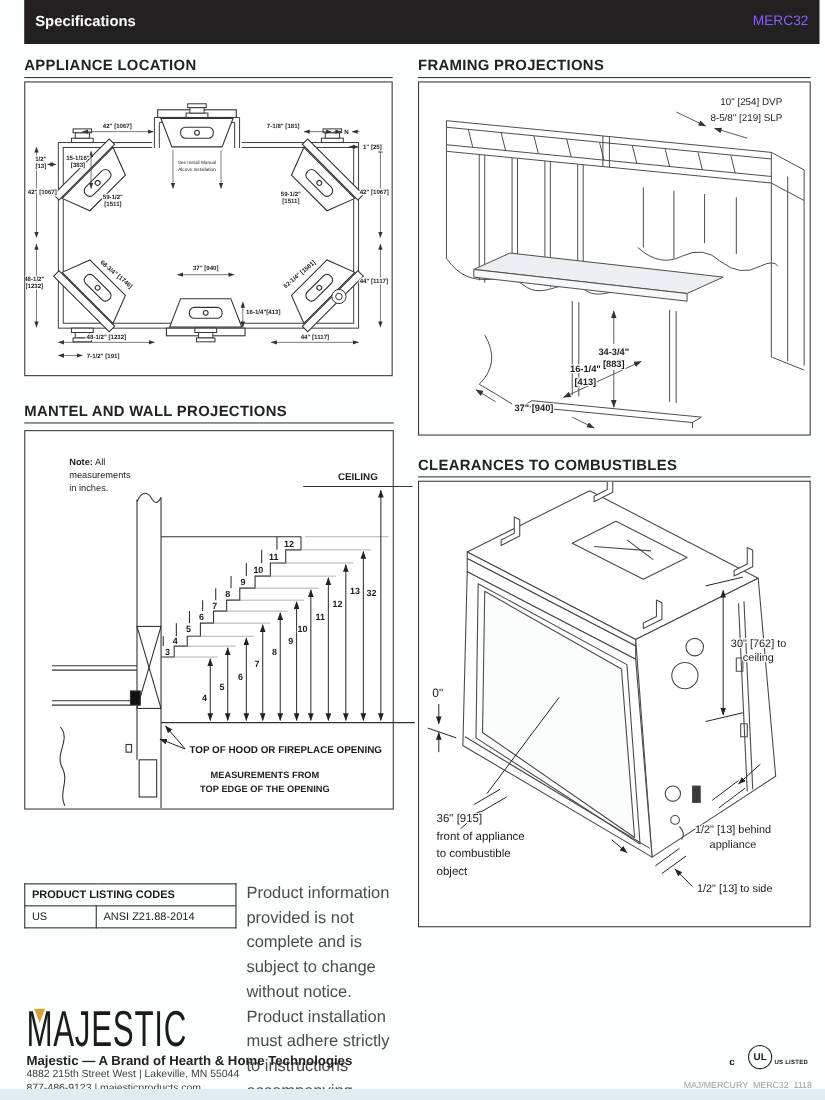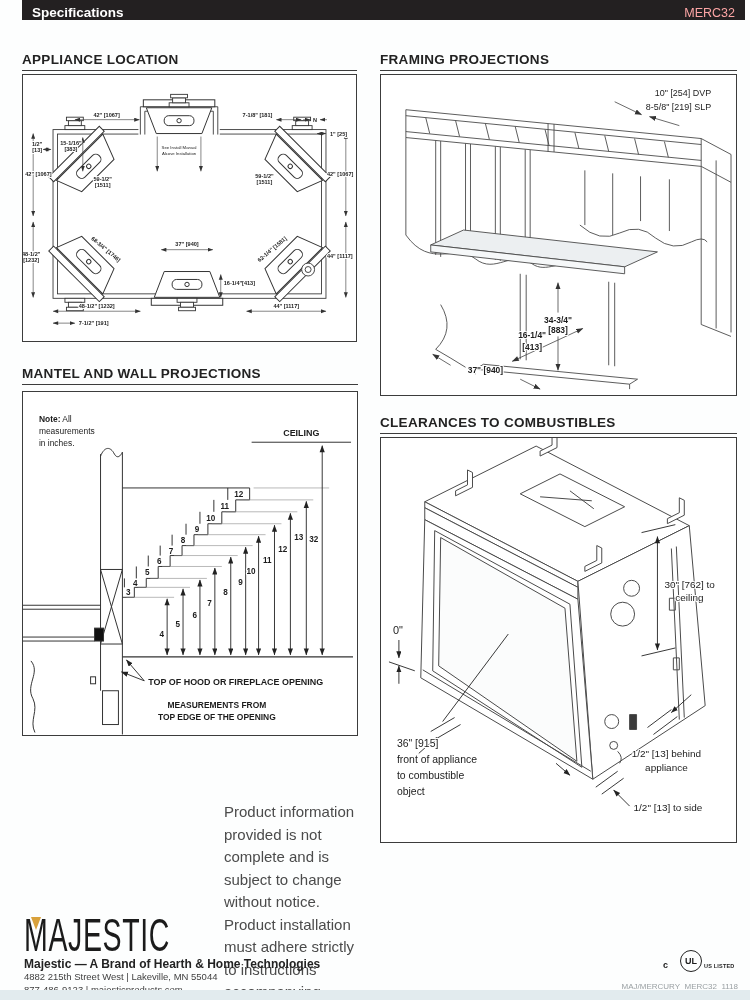--- a/index.html
+++ b/index.html
@@ -1,24 +1,24 @@
 <!DOCTYPE html>
 <html><head>
 <meta charset="utf-8">
 <style>
   html,body{margin:0;padding:0;}
   body{width:750px;height:1000px;position:relative;background:#fdfefe;
        font-family:"Liberation Sans",sans-serif;color:#1c1c1c;overflow:hidden;}
   .abs{position:absolute;}
   
-  .topbar{left:22px;top:0;width:723px;height:20px;background:#232021;color:#fff;
-          display:flex;align-items:flex-end;justify-content:space-between;
-          padding:0 10px;box-sizing:border-box;}
+  .topbar{left:22px;top:0;width:723px;height:40px;background:#232021;color:#fff;
+          display:flex;align-items:flex-start;justify-content:space-between;
+          padding:12px 10px;box-sizing:border-box;}
   .topbar .t1{font-size:13.5px;font-weight:bold;}
-  .topbar .t2{font-size:12.5px;color:#fca5a5;}
+  .topbar .t2{font-size:12.5px;color:#8b5cf6;}
   
   .sec-title{font-size:13.5px;font-weight:bold;letter-spacing:.3px;color:#222;
              border-bottom:1.5px solid #3c3c3c;padding-bottom:3px;}
   .sec-box{border:1.3px solid #3c3c3c;background:#fff;box-sizing:border-box;}
   svg{display:block;}
   svg text{font-family:"Liberation Sans",sans-serif;fill:#1c1c1c;}
   .halo{paint-order:stroke fill;stroke:#fff;stroke-width:2.2px;stroke-linejoin:round;}
   .dimtxt{font-size:5.6px;font-weight:bold;}
   .tiny{font-size:4.3px;font-weight:normal;}
   .mnum{font-size:8.2px;font-weight:bold;}
@@ -238,21 +238,21 @@
     <text class="frm halo" x="178" y="248" text-anchor="middle">34-3/4"</text>
     <text class="frm halo" x="178" y="259" text-anchor="middle">[883]</text>
     <text class="frm halo" x="152" y="264" text-anchor="middle">16-1/4"</text>
     <text class="frm halo" x="152" y="276" text-anchor="middle">[413]</text>
     <text class="frm halo" x="105" y="299" text-anchor="middle">37" [940]</text>
   </g>
 </svg>
 </div>
 
 <div class="abs sec-title" style="left:22px;top:366px;width:336px;">MANTEL AND WALL PROJECTIONS</div>
-<div class="abs sec-box" style="left:22px;top:391px;width:336px;height:345px;">
+<div class="abs sec-box" style="left:22px;top:391px;width:336px;height:345px;padding-left:24px;">
 <svg viewBox="0 0 336 344" width="334" height="343">
   <defs>
     <marker id="mF" markerWidth="8" markerHeight="6" refX="6.6" refY="2.6" orient="auto" markerUnits="userSpaceOnUse">
           <path d="M0,0L7,2.6L0,5.2z" fill="#222"></path>
         </marker>
     <marker id="mR" markerWidth="8" markerHeight="6" refX="0.4" refY="2.6" orient="auto" markerUnits="userSpaceOnUse">
           <path d="M7,0L0,2.6L7,5.2z" fill="#222"></path>
         </marker>
   </defs>
 
@@ -435,20 +435,27 @@
     <text class="clr halo" style="font-size:10.5px" x="16" y="358">object</text>
     <text class="clr halo" x="287" y="320" text-anchor="middle">1/2" [13] behind</text>
     <text class="clr halo" x="287" y="334" text-anchor="middle">appliance</text>
     <text class="clr halo" x="254" y="374">1/2" [13] to side</text>
   </g>
 </svg>
 </div>
 
 <table class="codes abs" style="left:22px;top:803px;">
   <tbody>
+      <tr>
+        <th colspan="2">PRODUCT LISTING CODES</th>
+      </tr>
+  <tr>
+    <td style="width:52px">US</td>
+    <td>ANSI Z21.88-2014</td>
+  </tr>
 </tbody>
   </table>
 
 <div class="abs disclaimer" style="left:224px;top:801px;">Product information provided is not complete and is subject to change without notice. Product installation must adhere strictly to instructions accompanying product to avoid risk of fire and potential injury.</div>
 
 <div class="abs" style="left:24px;top:908px;">
   <div class="logo">MAJESTIC</div>
 </div>
 <div class="abs flame" style="left:31px;top:917px;"></div>
 <div class="abs brand" style="left:24px;top:957px;">Majestic — A Brand of Hearth &amp; Home Technologies</div>

